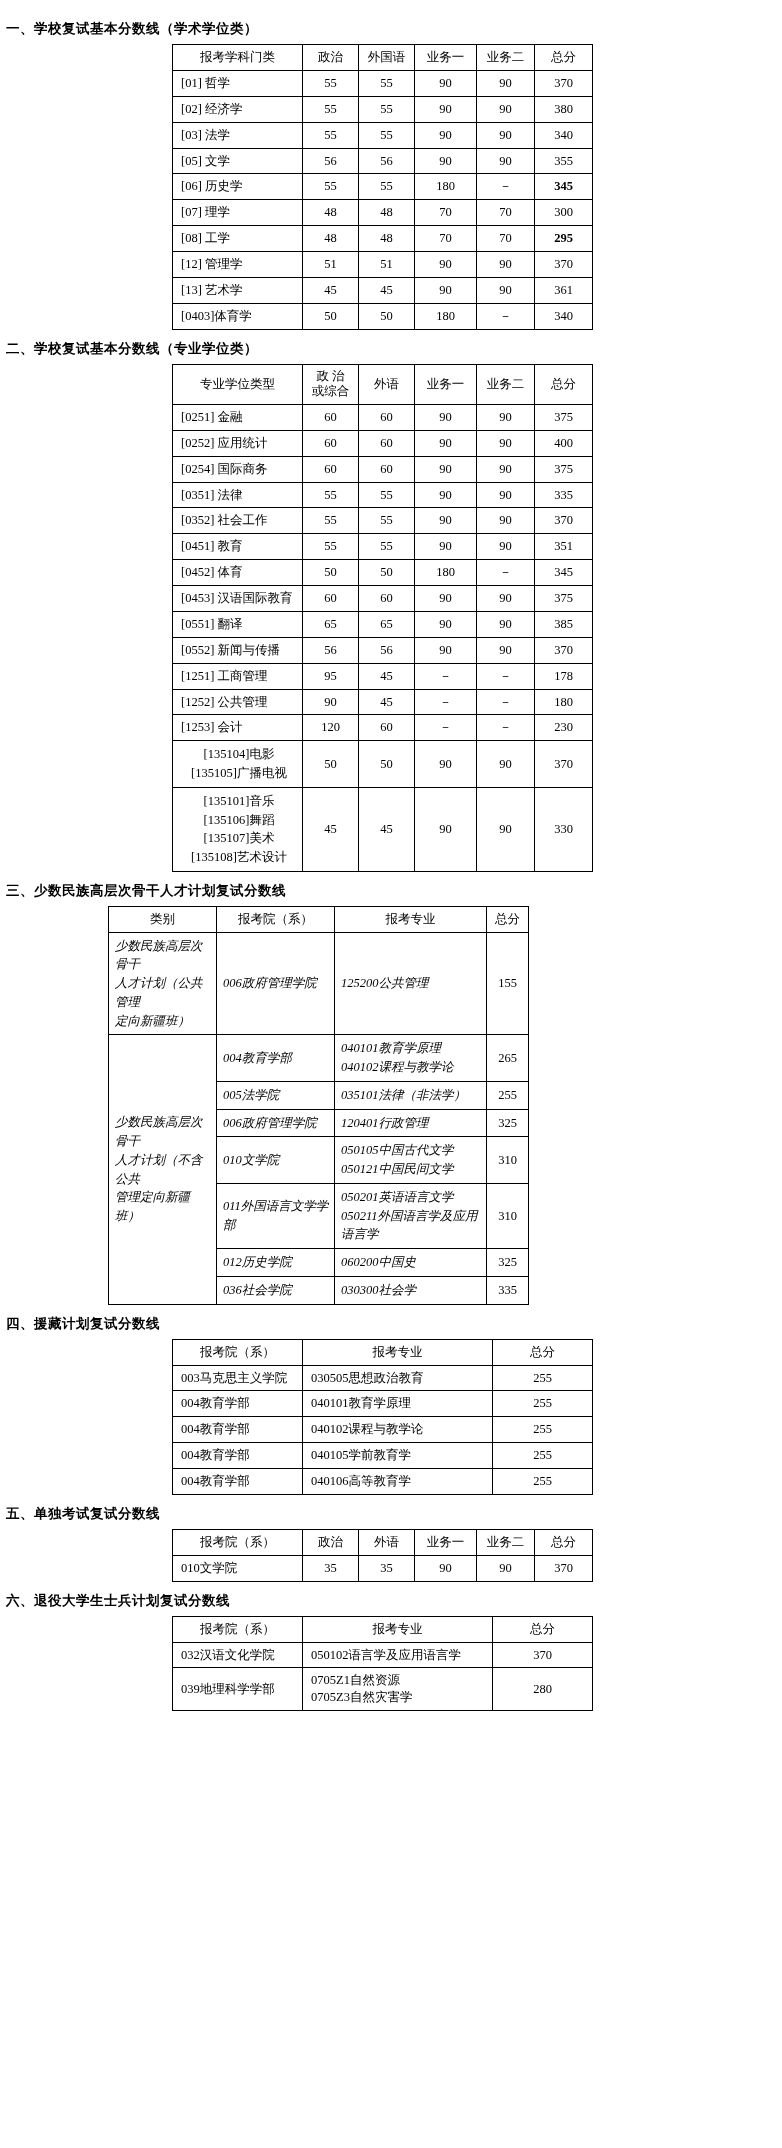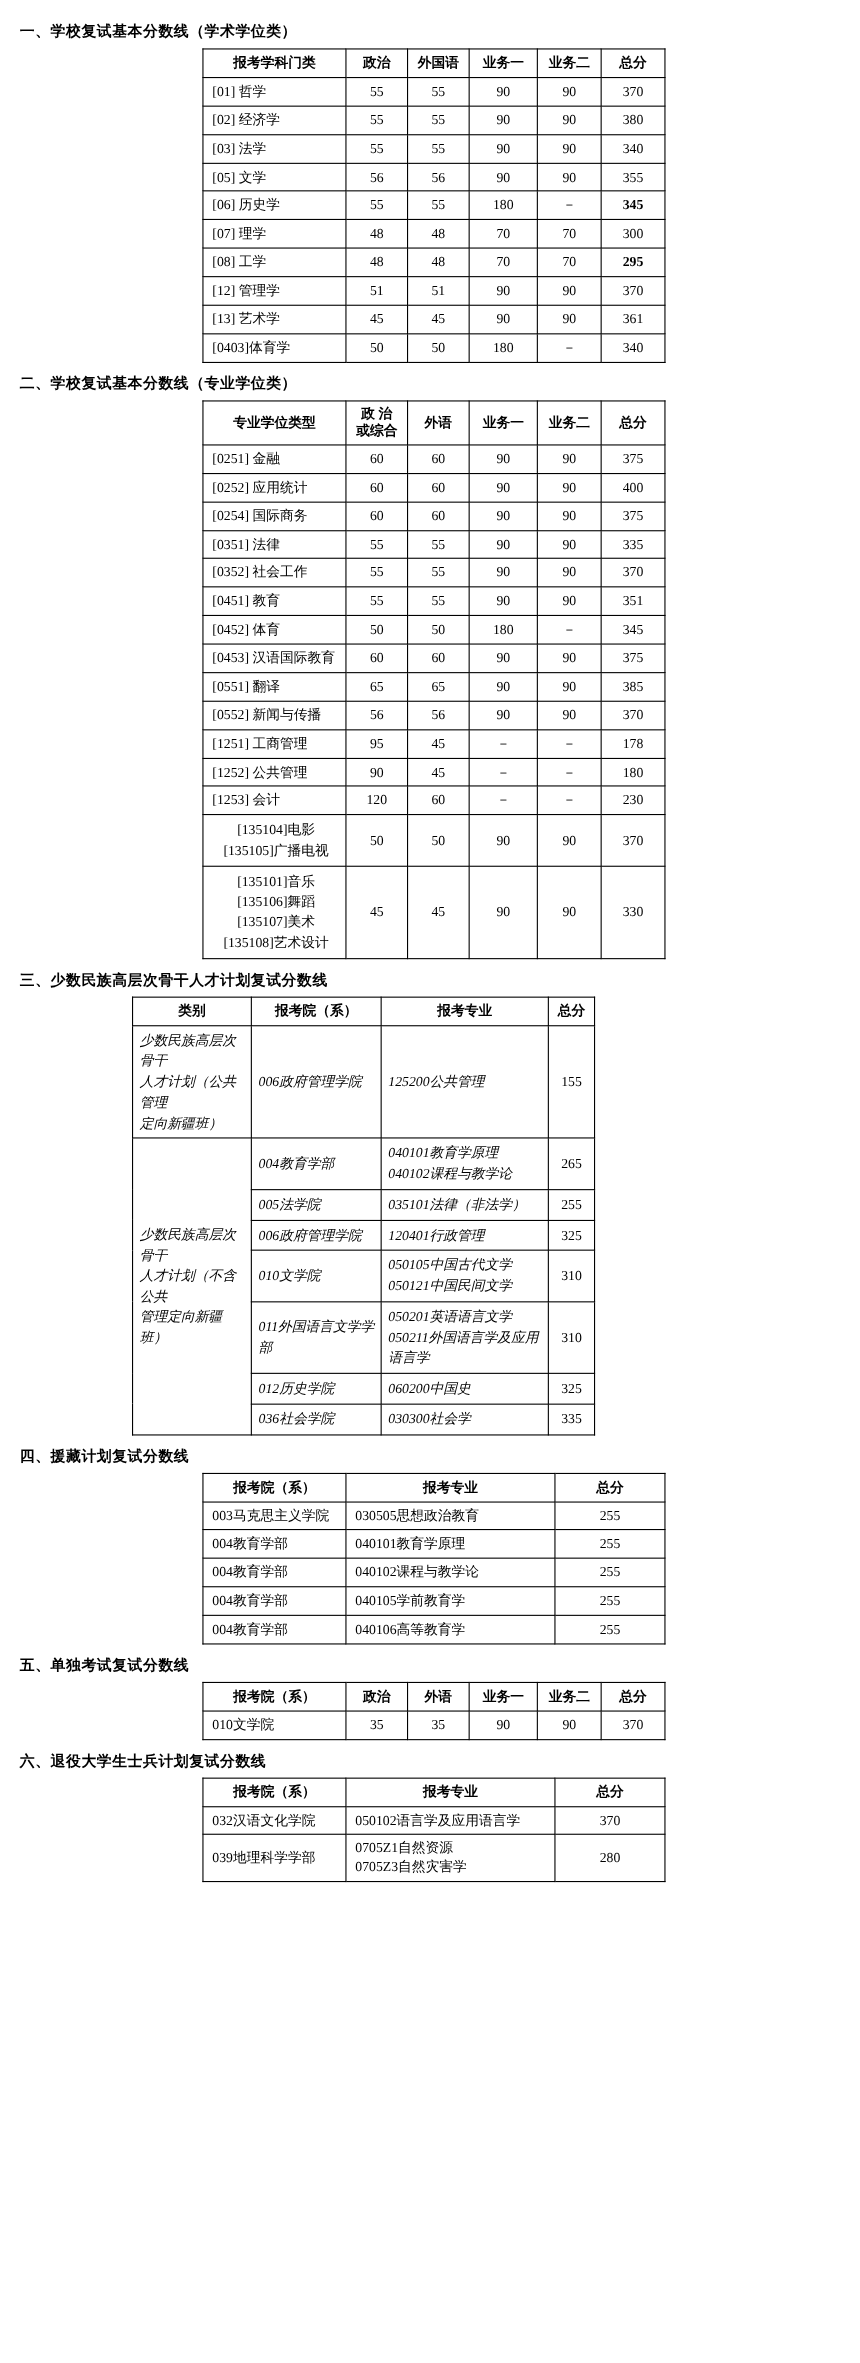--- a/index.html
+++ b/index.html
@@ -3,41 +3,41 @@
 <meta charset="utf-8">
 <style>
   html,body{margin:0;padding:0;}
   body{
     width:782px;
     background:#ffffff;
     font-family:"Liberation Serif","DejaVu Serif",serif;
     color:#000;
     font-size:13px;
   }
-  .page{width:772px;padding:10px 0 14px 12px;box-sizing:border-box;}
+  .page{width:772px;padding:10px 0 14px 0;box-sizing:border-box;}
   .section-title{
     font-weight:bold;
     font-size:13.5px;
     margin:10px 0 6px 6px;
     letter-spacing:0.5px;
   }
   table{
     border-collapse:collapse;
     margin:0 auto 0 auto;
     table-layout:fixed;
   }
   table td,table th{
     border:1px solid #000;
     text-align:center;
     vertical-align:middle;
     font-size:12.5px;
     padding:4px 3px;
     line-height:1.35;
   }
-  thead td{font-weight:bold;}
+  thead td{font-weight:normal;}
   td.left{text-align:left;padding-left:8px;}
   td.bold{font-weight:bold;}
   .wrap-left{text-align:center;padding-left:6px;line-height:1.5;}
   .center-left{text-align:left;padding-left:6px;line-height:1.5;font-style:italic;}
   
   .t1{width:420px;margin-left:172px;}
   .t1 col.c0{width:130px;}
   .t1 col.c1{width:56px;}
   .t1 col.c2{width:56px;}
   .t1 col.c3{width:62px;}

